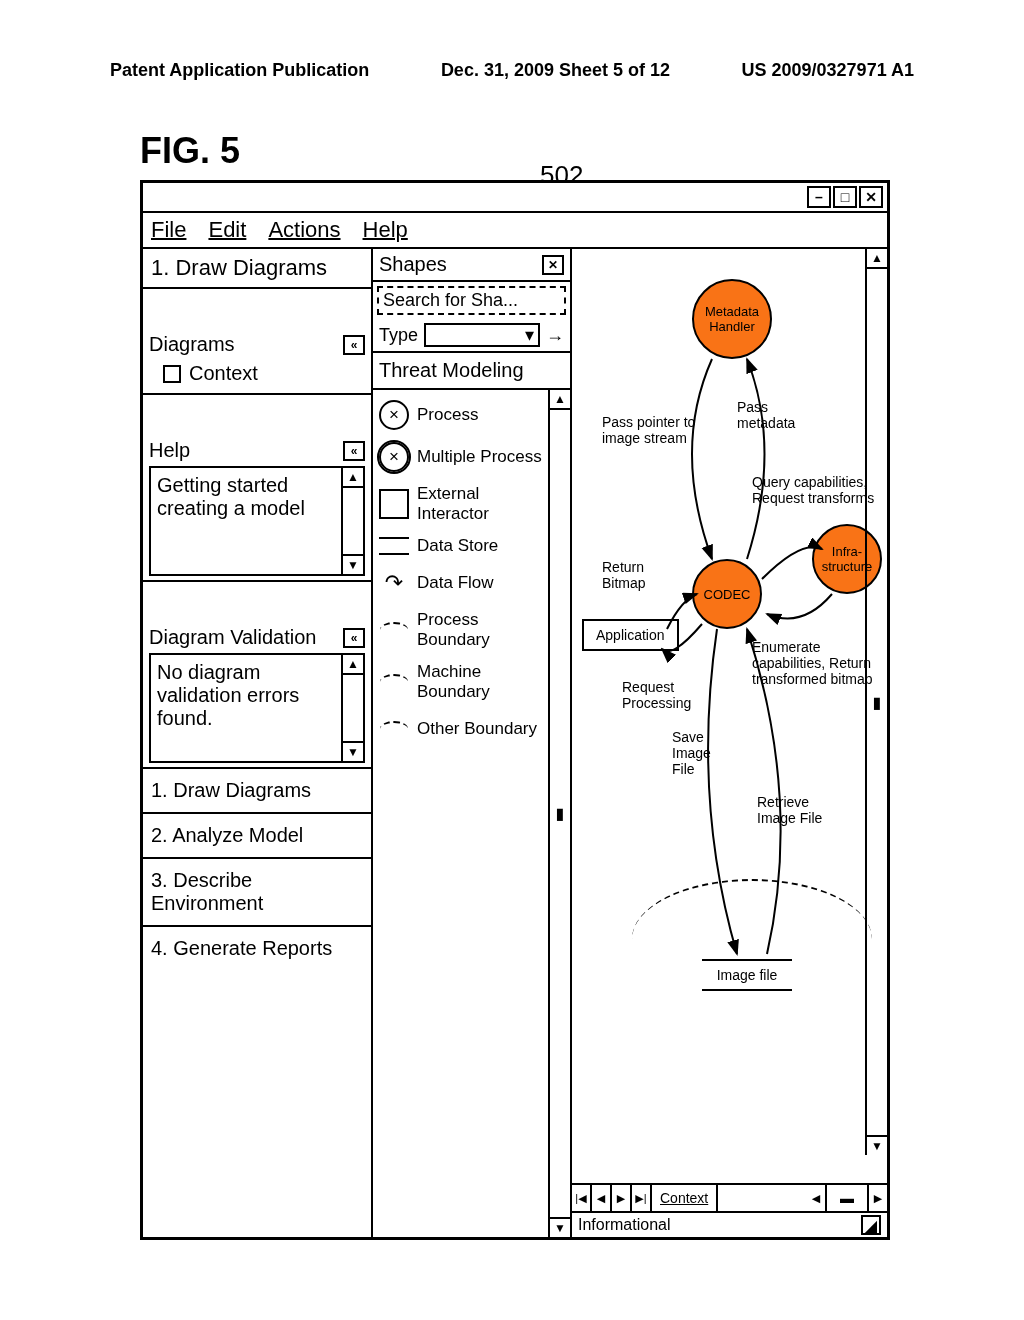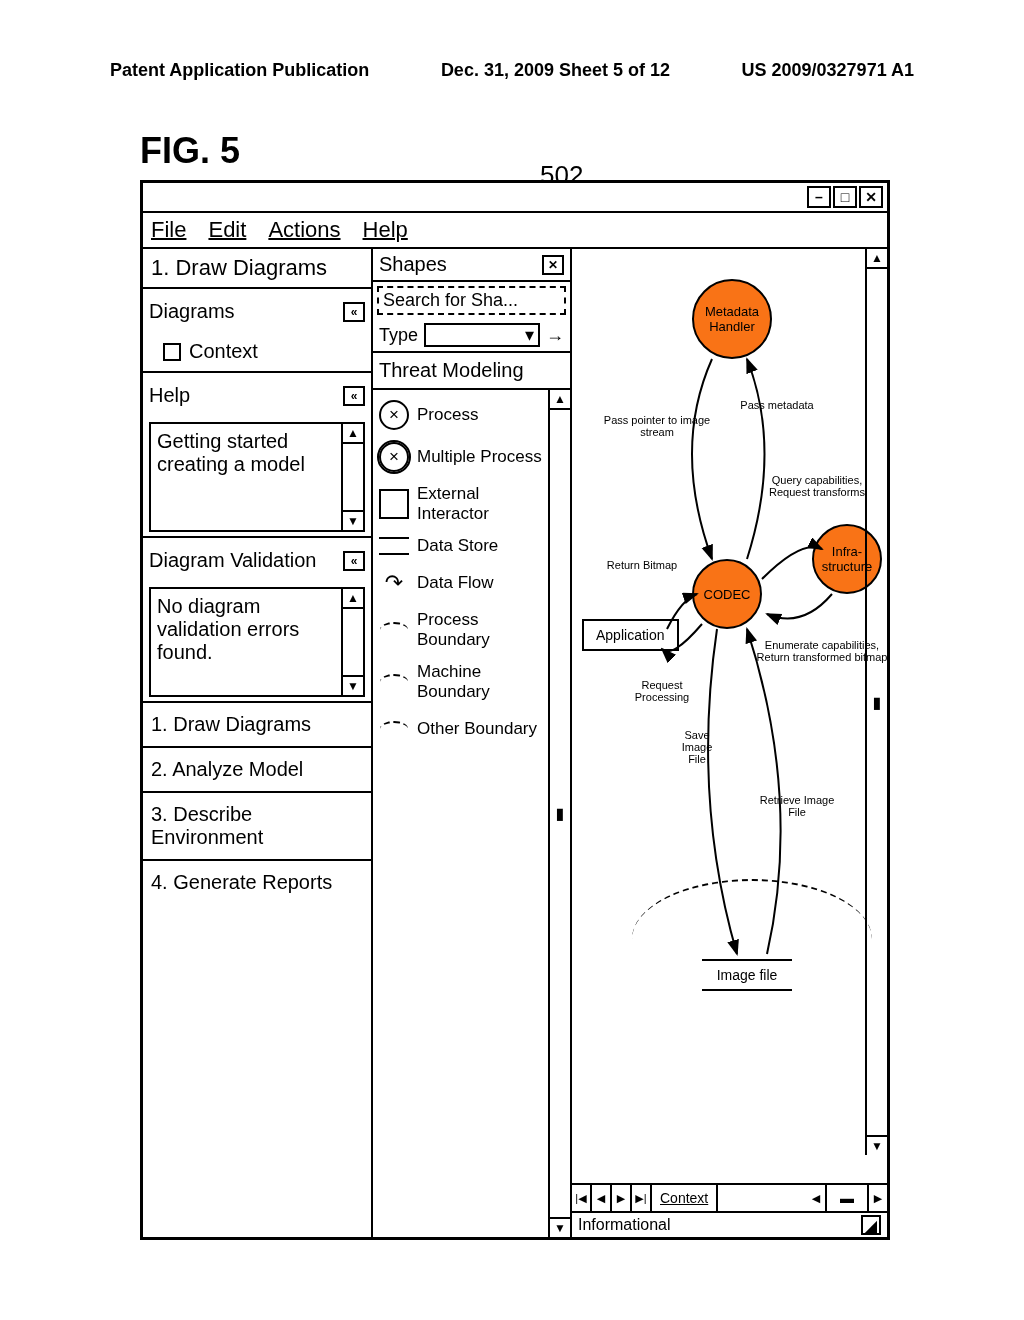--- a/index.html
+++ b/index.html
@@ -83,22 +83,23 @@
     display: flex;
     flex-direction: column;
   }
   .panel {
     border-bottom: 2px solid #000;
   }
   .panel-header {
     display: flex;
     justify-content: space-between;
     align-items: center;
-    padding: 11px 6px;
+    padding: 0 6px;
     font-size: 20px;
+    margin-top: 44px;
   }
   .collapse-btn {
     width: 22px;
     height: 20px;
     border: 2px solid #000;
     display: flex;
     align-items: center;
     justify-content: center;
     font-size: 12px;
     font-weight: bold;
@@ -317,22 +318,21 @@
   }
   .dfd-rect {
     position: absolute;
     border: 2px solid #000;
     padding: 6px 12px;
     font-size: 14px;
     background: #fff;
   }
   .dfd-label {
     position: absolute;
-    font-size: 11px;
-    text-align: center;
+    font-size: 14px;
   }
   .trust-boundary {
     position: absolute;
     border-top: 2px dashed #000;
     border-radius: 50% 50% 0 0;
     transform-origin: center;
   }
 </style>
 </head>
 <body>

